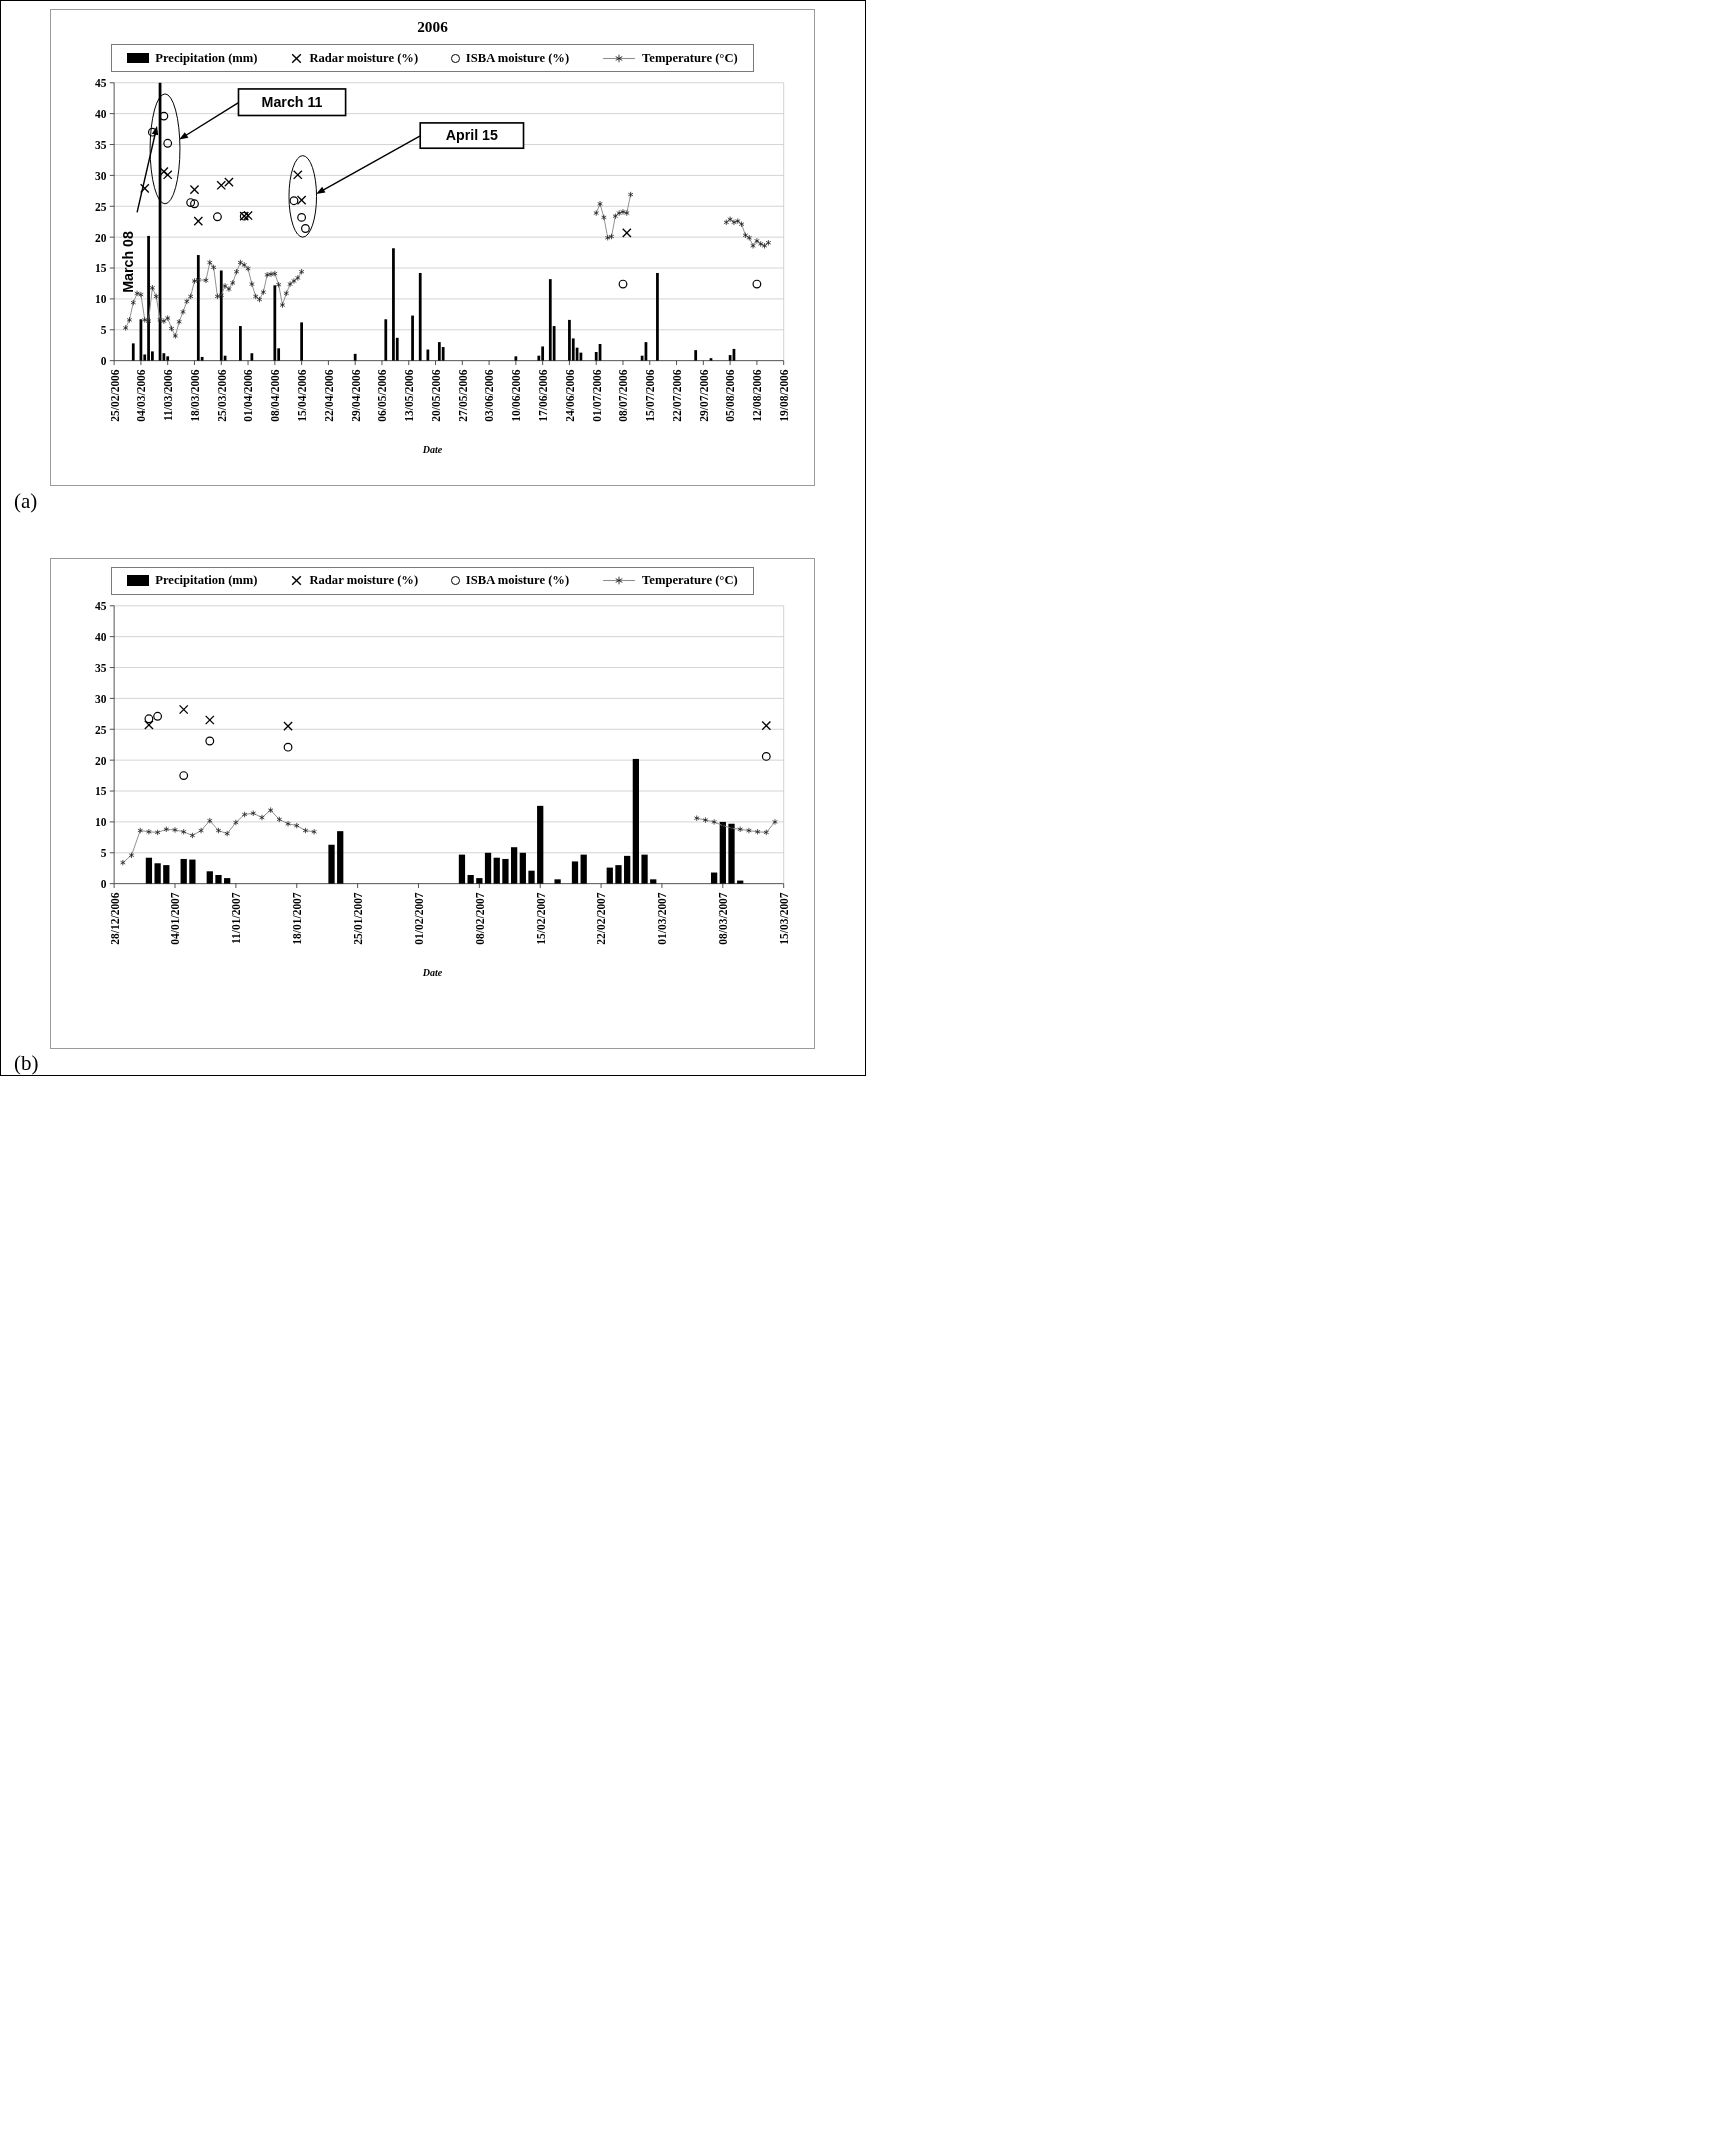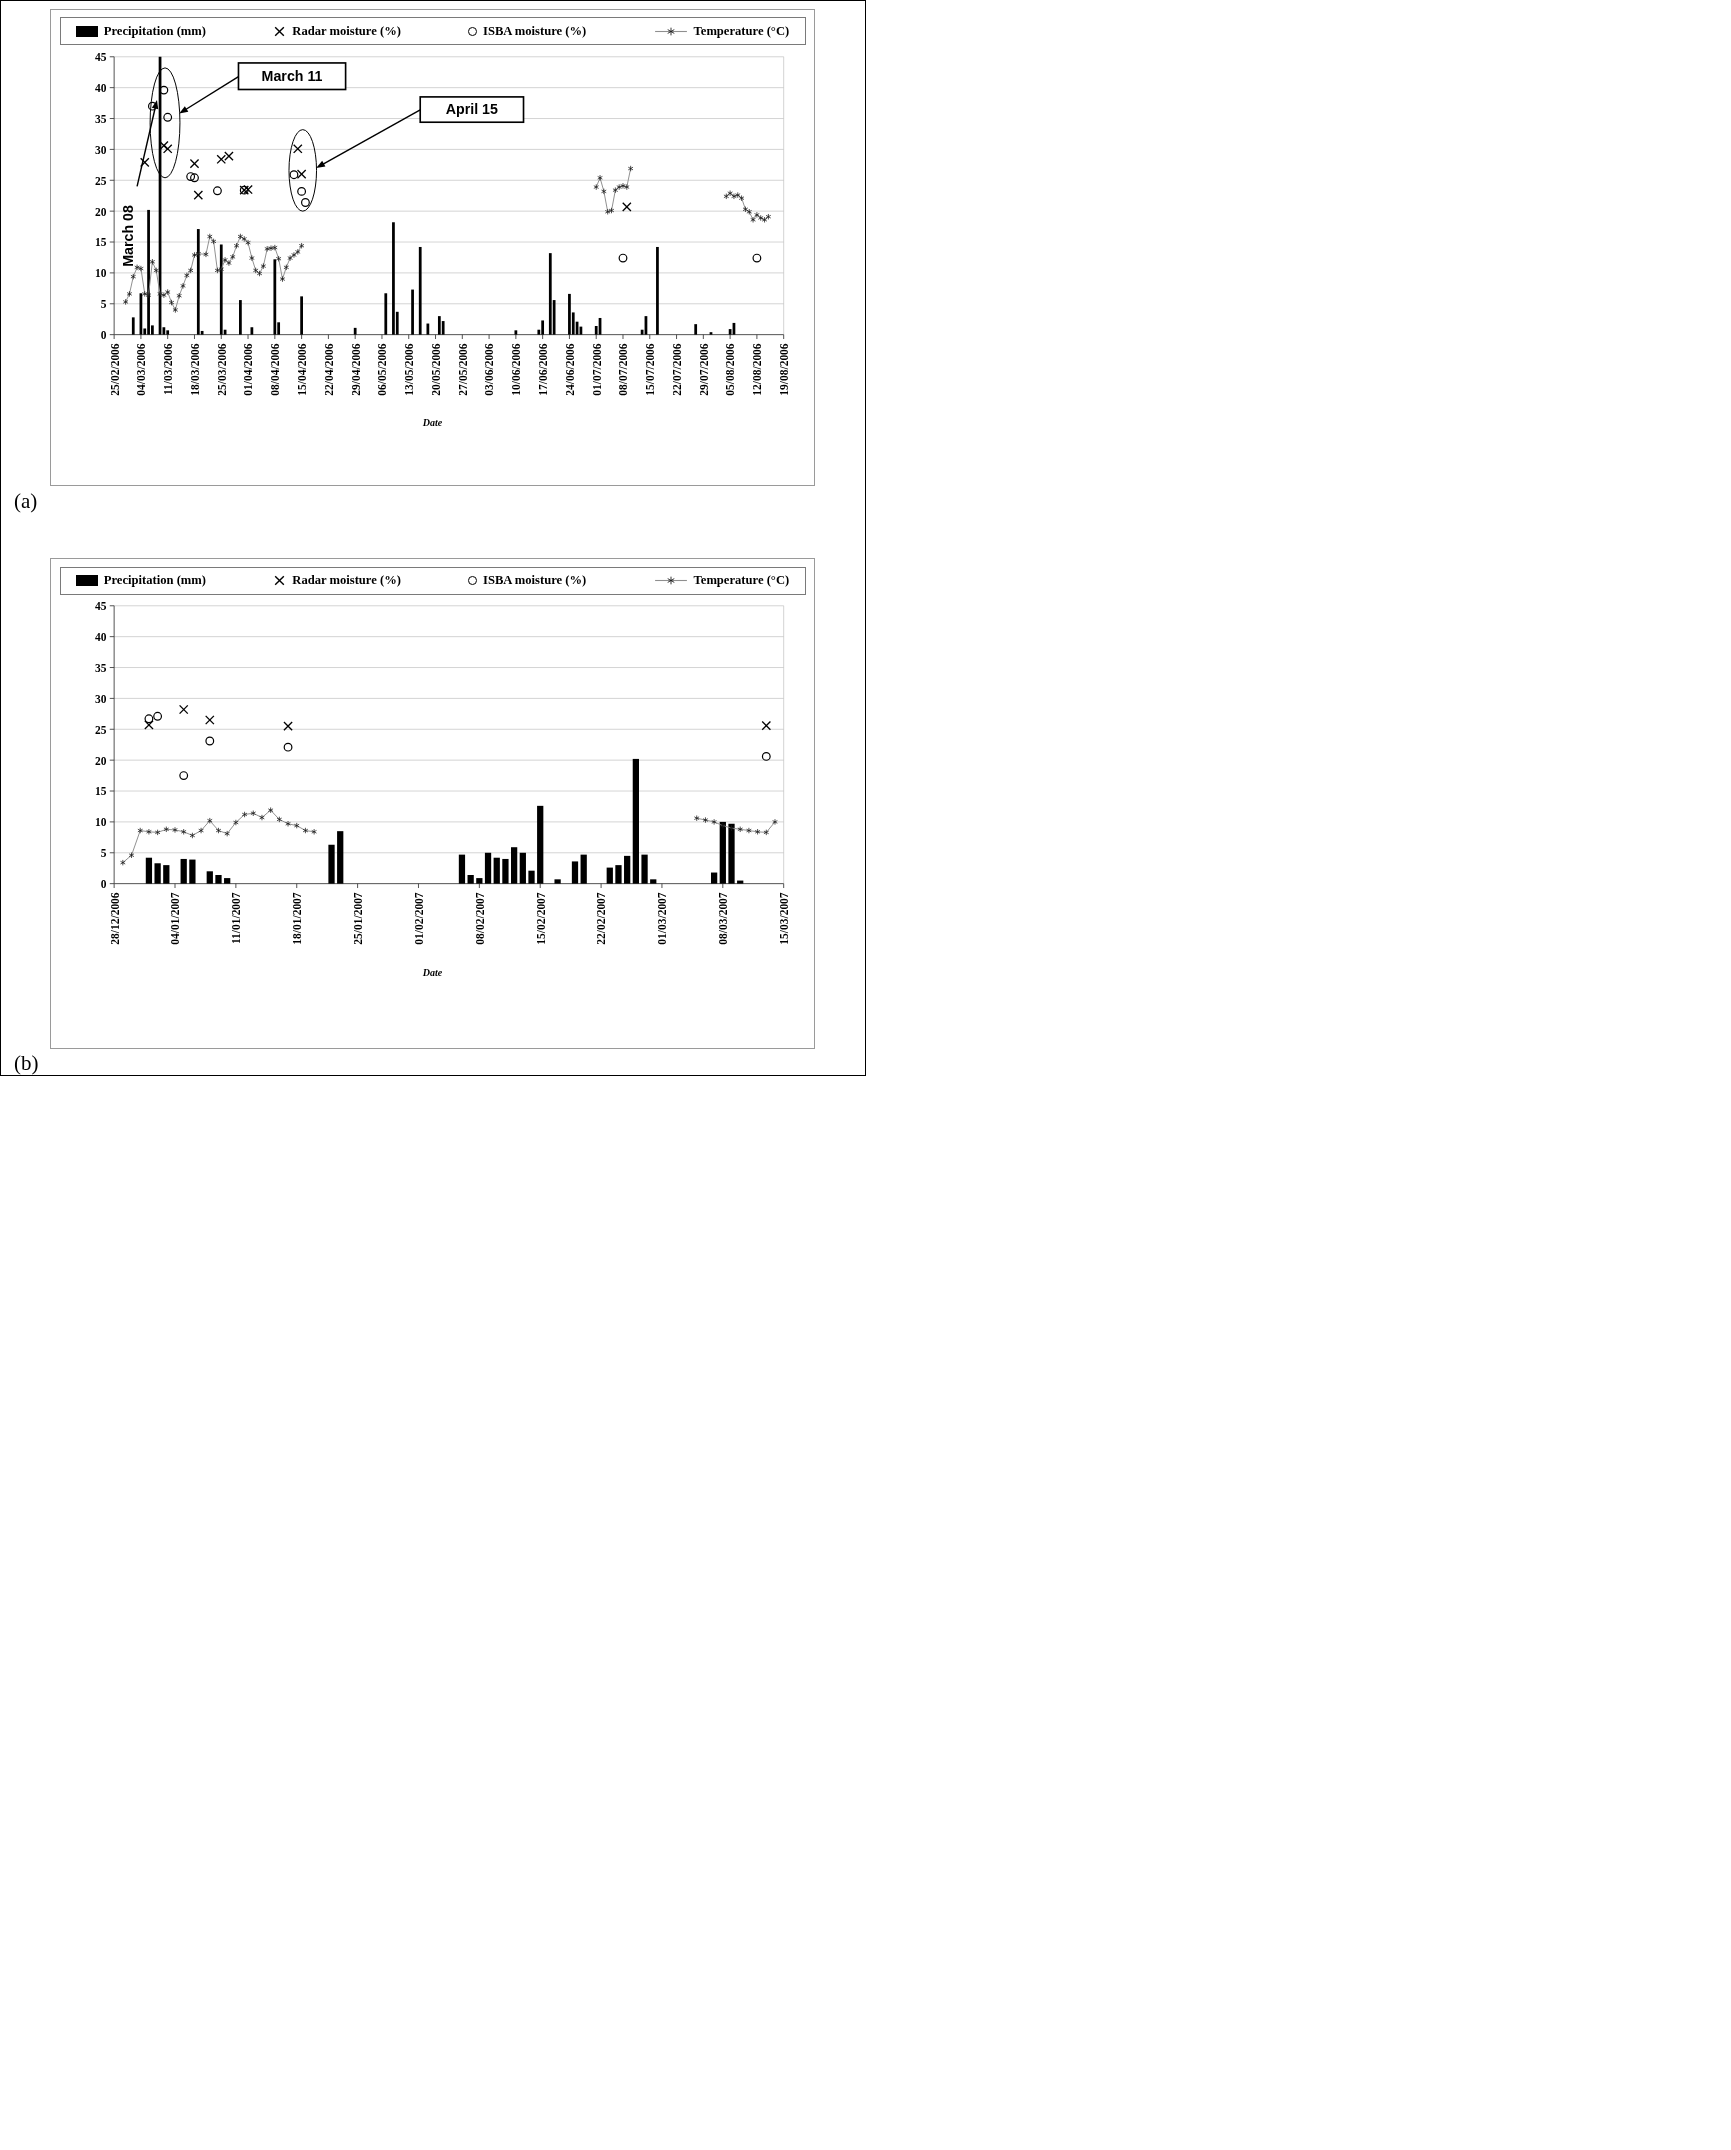--- a/index.html
+++ b/index.html
@@ -10,21 +10,21 @@
     font-family: "Liberation Serif", serif; color: #000;
   }
   .panel {
     position: absolute; left: 49px; width: 765px;
     background: #fff; border: 1.1px solid #9a9a9a;
   }
   #panel-a { top: 7.7px;   height: 477px; }
   #panel-b { top: 557px; height: 491px; }
   .chart-title { text-align: center; font-size: 15.3px; font-weight: bold; padding-top: 8.8px; }
   .legend-box {
-    width: 746px; margin: 7.7px auto 1.1px; border: 1.1px solid #7a7a7a;
+    width: 643px; margin: 7.7px auto 1.1px; border: 1.1px solid #7a7a7a;
     display: flex; align-items: center; justify-content: space-between;
     padding: 5.5px 15.3px; background: #fff;
   }
   .legend-item { display: flex; align-items: center; gap: 6px; }
   .legend-label { font-size: 12.6px; font-weight: bold; white-space: nowrap; }
   .sw-bar { width: 22px; height: 10.4px; background: #000; display: inline-block; }
   .sw-circle { width: 8.8px; height: 8.8px; border: 1.4px solid #000; border-radius: 50%; display: inline-block; }
   .chart-svg { display: block; margin: 2.2px auto 0; }
   .date-label { text-align: center; font-size: 10px; font-weight: bold; margin-top: -2.2px; font-style: italic; }
   .panel-letter { position: absolute; font-size: 21px; }
@@ -32,20 +32,21 @@
   #label-b { left: 13px; top: 1050px; }
   .tick-label { font-family: "Liberation Serif", serif; font-size: 21px; font-weight: bold; fill: #000; }
   .annotation-text { font-family: "Liberation Sans", sans-serif; font-size: 26px; font-weight: bold; fill: #000; }
 </style>
 </head>
 <body>
 
 <div class="page">
 
   <section class="panel" id="panel-a">
+    <div class="chart-title">2006</div>
     <div class="legend-box">
       <div class="legend-item">
         <span class="sw-bar"></span>
         <span class="legend-label">Precipitation (mm)</span>
       </div>
       <div class="legend-item">
         <svg width="13" height="13" viewBox="0 0 24 24">
           <line x1="4" y1="4" x2="20" y2="20" stroke="#000" stroke-width="2.6"></line>
           <line x1="4" y1="20" x2="20" y2="4" stroke="#000" stroke-width="2.6"></line>
         </svg>

